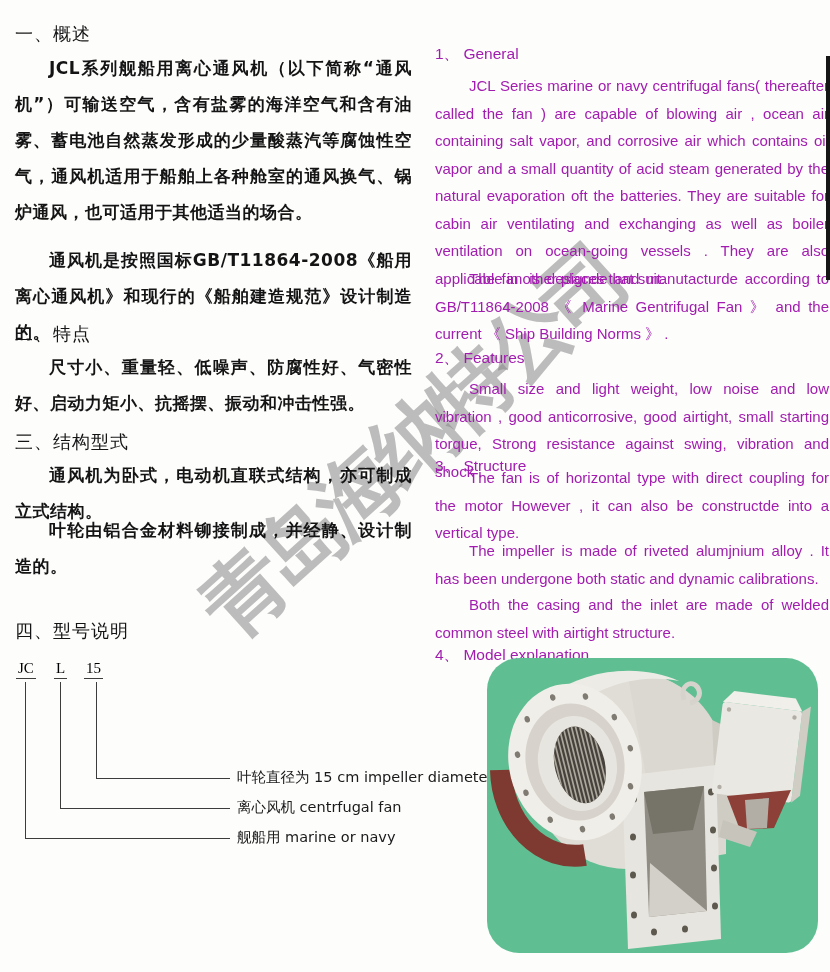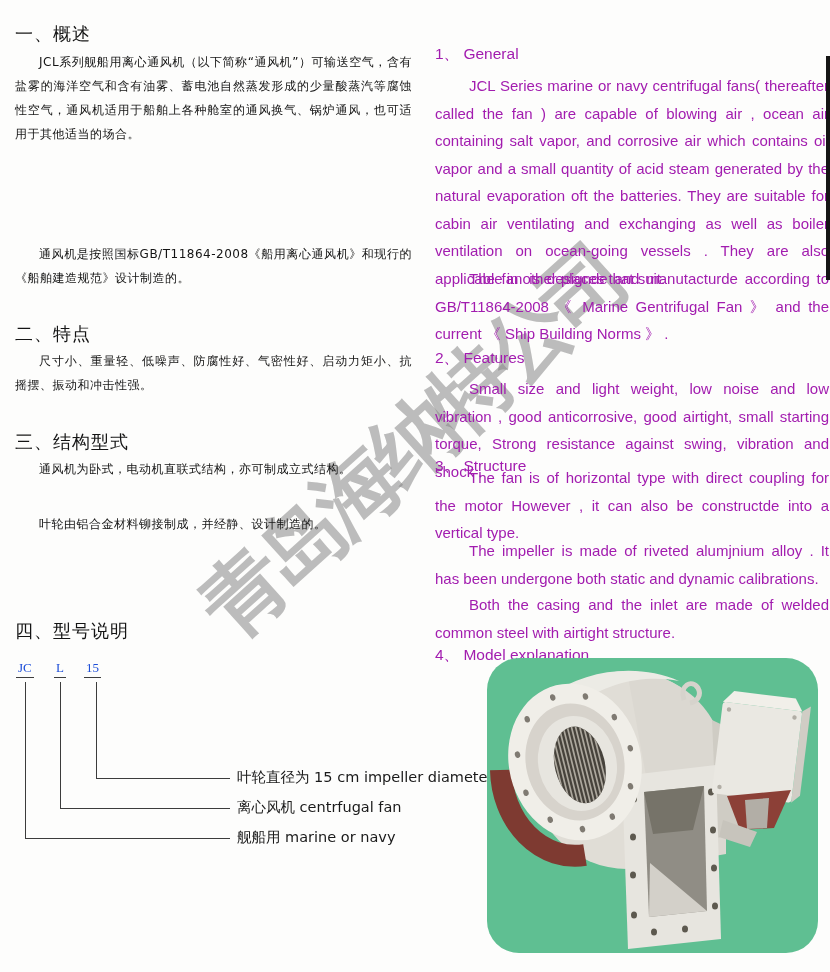--- a/index.html
+++ b/index.html
@@ -6,29 +6,29 @@
   .page{position:relative;width:830px;height:972px;background:#fdfdfc;overflow:hidden;
         font-family:"Liberation Sans",sans-serif;}
   
   .watermark{position:absolute;left:412px;top:443px;transform:translate(-50%,-50%) rotate(-42deg);
              font-family:"DejaVu Sans",sans-serif;font-weight:bold;font-size:84px;
              letter-spacing:-8px;white-space:nowrap;color:rgba(135,135,135,0.55);z-index:0;}
   
   .lblock{position:absolute;left:15px;width:397px;color:#141414;z-index:1;
           font-family:"DejaVu Sans",sans-serif;}
   .lhead{font-size:18px;font-weight:normal;letter-spacing:1px;}
-  .lpara{font-size:12px;font-weight:normal;line-height:24px;text-align:justify;
+  .lpara{font-size:17px;font-weight:bold;line-height:36px;text-align:justify;
          text-indent:2em;letter-spacing:0.5px;}
   
   .rblock{position:absolute;left:435px;width:394px;color:#a21caf;z-index:1;margin-top:28px;}
   .rhead{font-size:15.5px;}
   .rpara{font-size:15px;line-height:27.5px;text-align:justify;text-indent:34px;}
   
   .diagram{position:absolute;left:0;top:640px;width:540px;height:245px;z-index:1;}
-  .code{position:absolute;font-family:"Liberation Serif",serif;font-size:13px;color:#1d4ed8;
+  .code{position:absolute;font-family:"Liberation Serif",serif;font-size:15px;color:#000000;
         border-bottom:1px solid #3c3c3c;padding:0 2px 1px 2px;}
   .dline{position:absolute;background:#3c3c3c;}
   .dlabel{position:absolute;left:237px;font-size:14.5px;color:#1a1a1a;white-space:nowrap;
           font-family:"DejaVu Sans",sans-serif;}
   
   .photo{position:absolute;left:487px;top:658px;width:331px;height:295px;border-radius:32px;
          background:#5fbf92;z-index:2;overflow:hidden;}
   .photo svg{position:absolute;left:0;top:0;width:100%;height:100%;}
   
   .edge-strip{position:absolute;left:826px;top:56px;width:4px;height:224px;background:#151515;z-index:3;}

